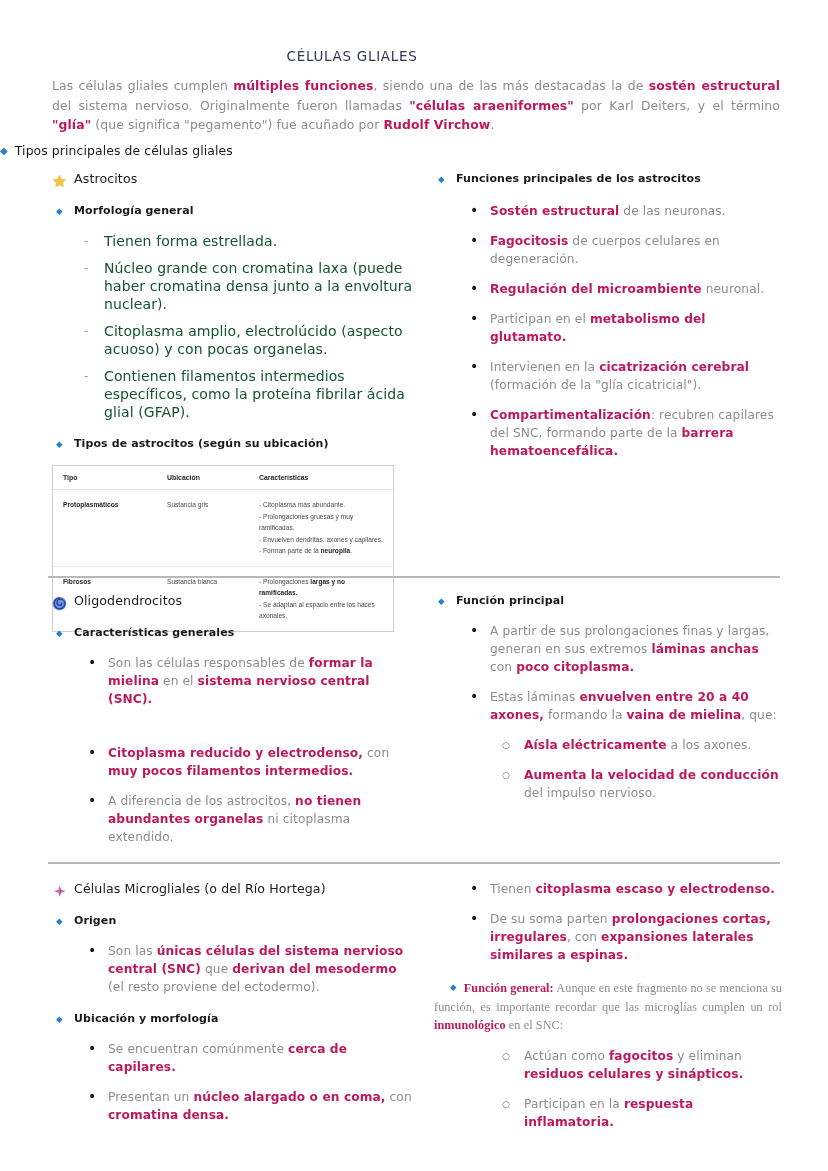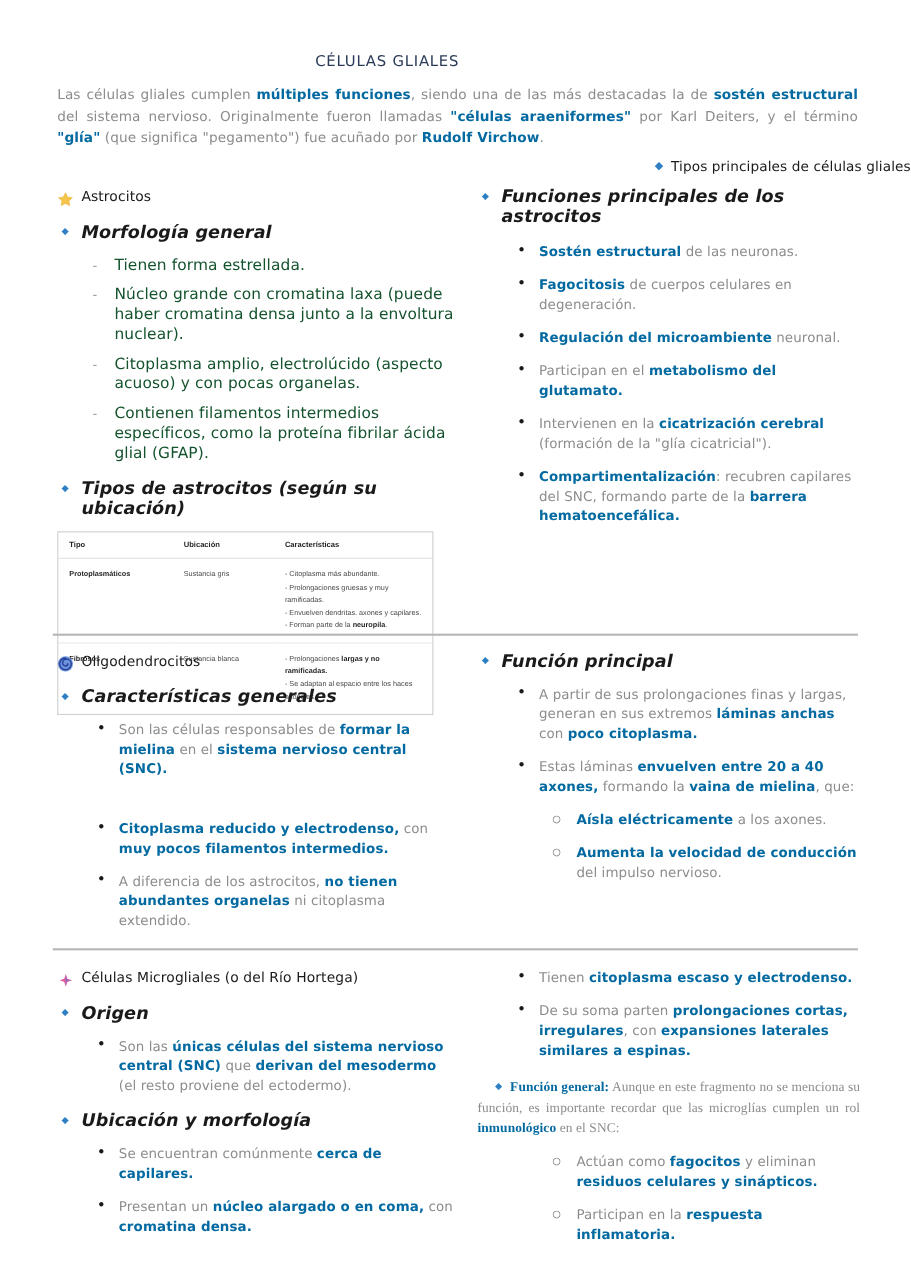--- a/index.html
+++ b/index.html
@@ -23,21 +23,21 @@
     padding: 0;
     box-sizing: border-box;
   }
 
   
   .hand {
     font-family: "DejaVu Sans", "Liberation Sans", sans-serif;
     letter-spacing: 0.1px;
   }
   b, strong, .b {
-    color: #0369a1;
+    color: #be185d;
     font-weight: 700;
   }
 
   
   .doc-title {
     position: absolute;
     left: 0; top: 48px;
     width: 704px;
     text-align: center;
     font-size: 13.5px;
@@ -55,21 +55,21 @@
     line-height: 19.5px;
     text-align: justify;
     color: #8c8c8c;
   }
 
   
   .center-head {
     position: absolute;
     left: 0; top: 143px;
     width: 828px;
-    text-align: right;
+    text-align: left;
     font-size: 12.4px;
     color: #1a1a1a;
     font-weight: 400;
   }
   .dia {
     color: #2e7fc4;
     font-size: 10px;
     vertical-align: 1.5px;
     margin-right: 7px;
   }
@@ -100,27 +100,26 @@
   .emoji {
     display: inline-block;
     width: 15px; height: 15px;
     flex: 0 0 15px;
     position: relative;
     top: 1px;
   }
 
   
   .lv1 {
-    font-size: 16px;
+    font-size: 11px;
     color: #1a1a1a;
     line-height: 18px;
     padding-left: 22px;
     position: relative;
     font-weight: 400;
-    font-style: italic;
   }
   .lv1::before {
     content: "\25C6";
     position: absolute;
     left: 4px; top: 0px;
     color: #2e7fc4;
     font-size: 8.5px;
     line-height: 18px;
   }
   .lv1 .hdr { color:#1a1a1a; font-weight:700; }

